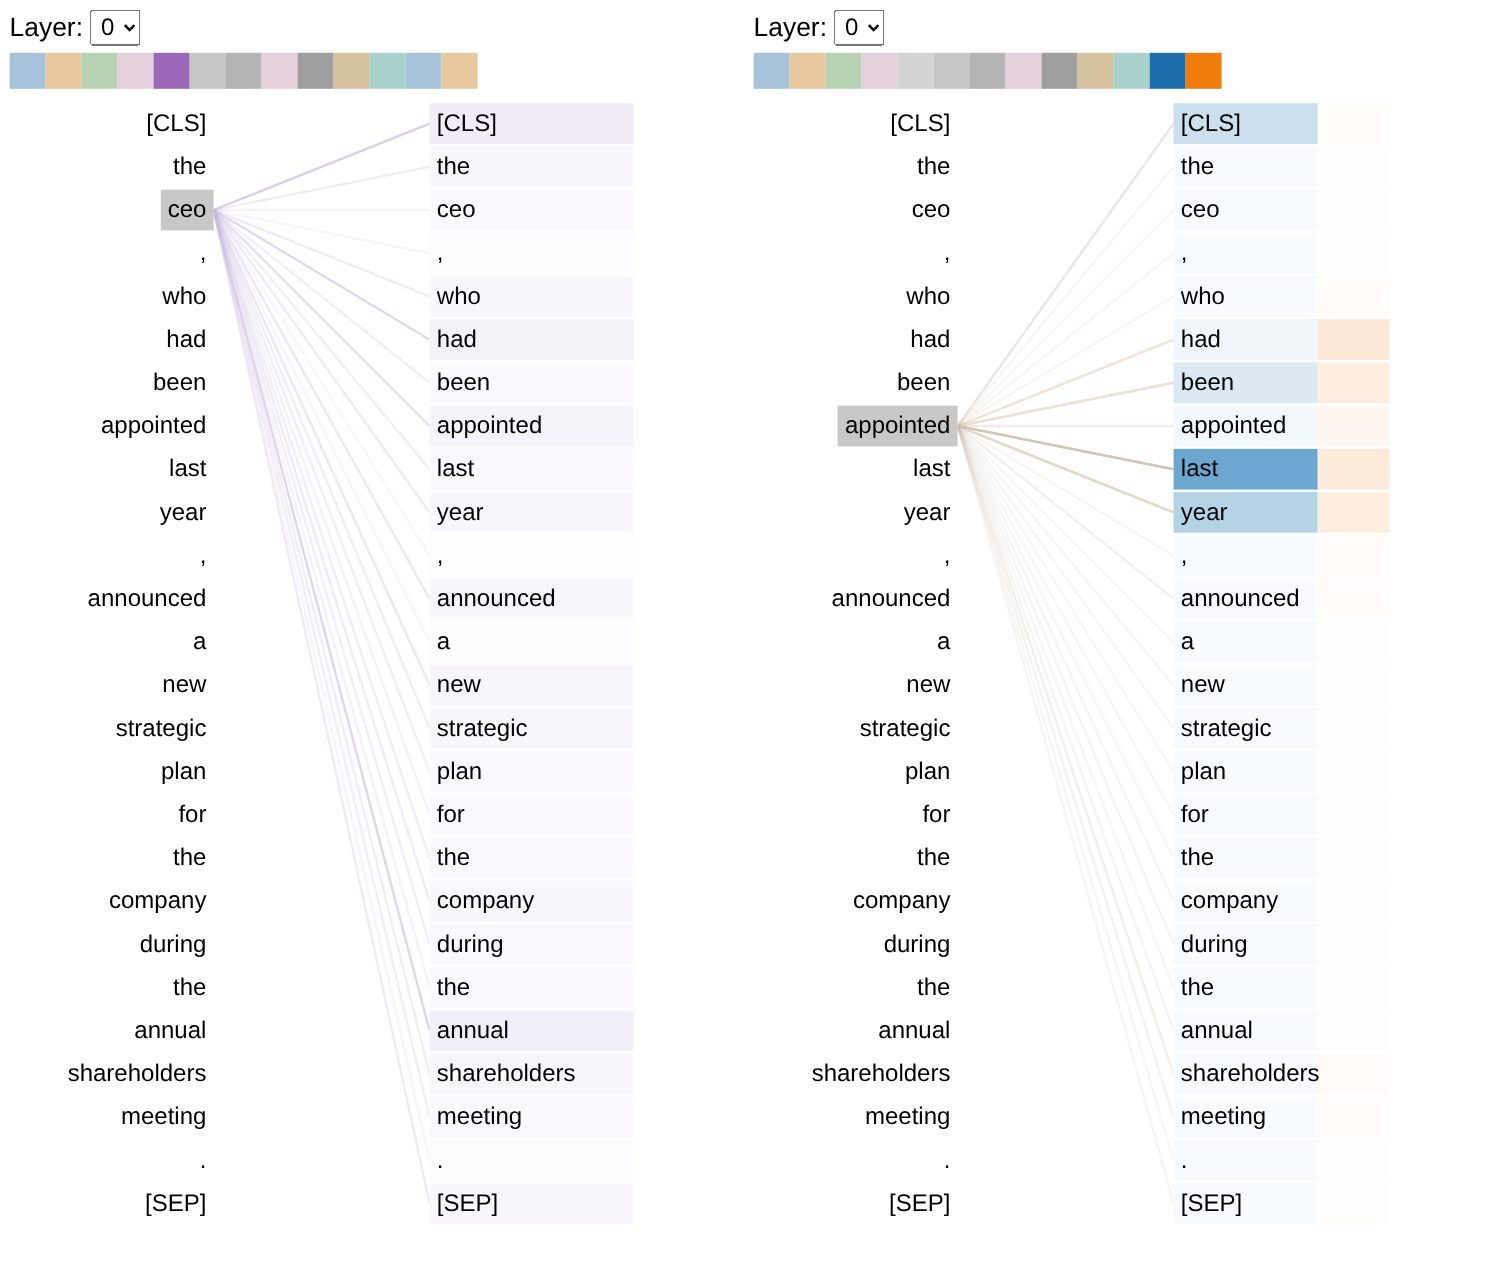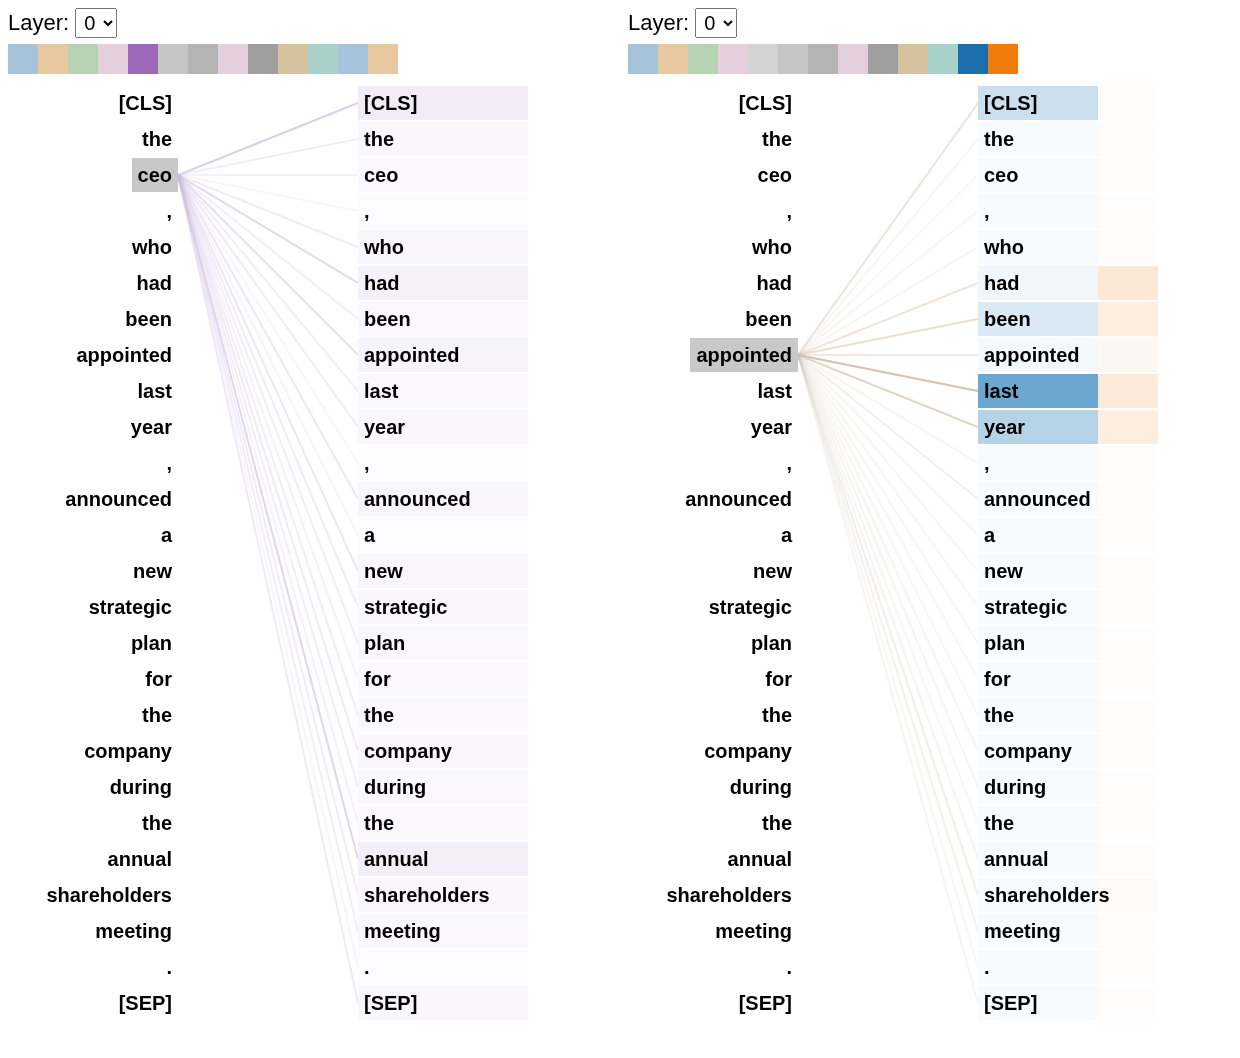--- a/index.html
+++ b/index.html
@@ -35,21 +35,20 @@
     display: flex;
     margin-bottom: 12px;
   }
   .swatch {
     width: 30px;
     height: 30px;
   }
   .cols {
     display: flex;
     position: relative;
-    font-weight: bold;
   }
   .col {
     position: relative;
     z-index: 2;
     width: 170px;
   }
   .col-left { text-align: right; }
   .col-right { text-align: left; margin-left: 180px; }
   .tok {
     height: 34px;

